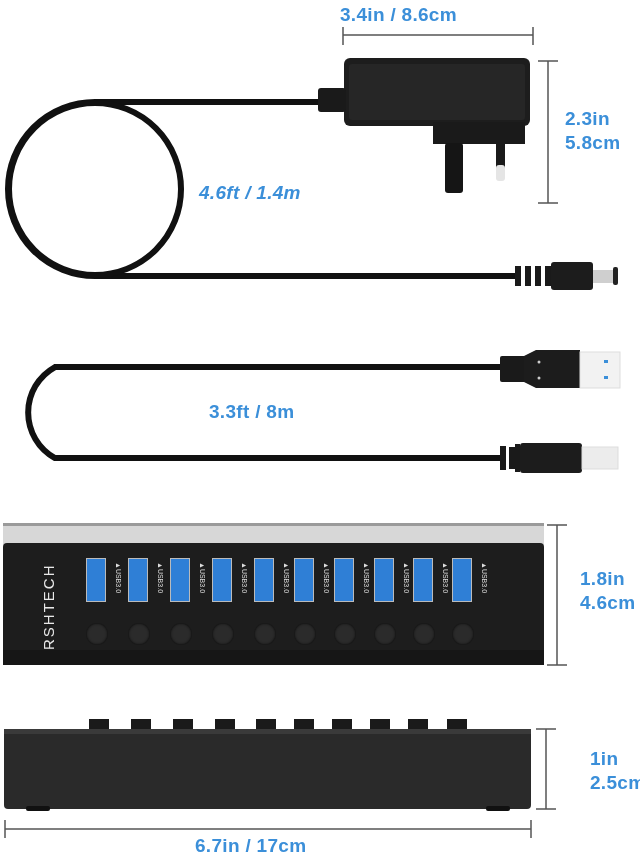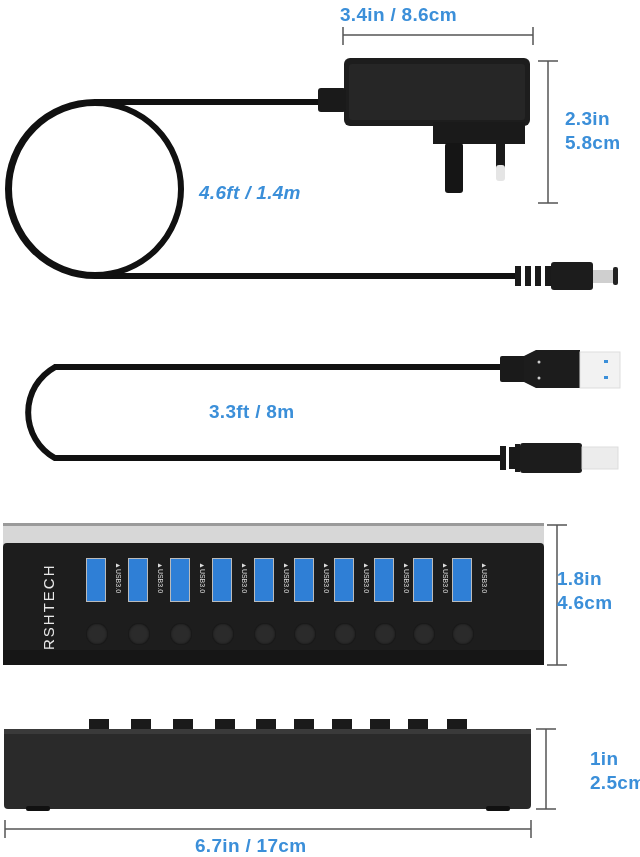--- a/index.html
+++ b/index.html
@@ -148,21 +148,21 @@
 
 <div style="position:absolute;left:10px;top:600px;width:80px;color:#e8e8e8;font-size:15px;letter-spacing:2px;transform:rotate(-90deg);transform-origin:40px 10px;">RSHTECH</div>
 
 <div class="dim" style="left:340px;top:3px;">3.4in / 8.6cm</div>
 <div class="dim stack" style="left:565px;top:107px;">
   <span>2.3in</span>
   <span>5.8cm</span>
 </div>
 <div class="dim" style="left:199px;top:181px;font-style:italic;">4.6ft / 1.4m</div>
 <div class="dim" style="left:209px;top:400px;">3.3ft / 8m</div>
-<div class="dim stack" style="left:557px;top:567px;">
+<div class="dim stack" style="left:580px;top:567px;">
   <span>1.8in</span>
   <span>4.6cm</span>
 </div>
 <div class="dim stack" style="left:590px;top:747px;">
   <span>1in</span>
   <span>2.5cm</span>
 </div>
 <div class="dim" style="left:195px;top:834px;text-align:center;">6.7in / 17cm</div>
 
 </body></html>

